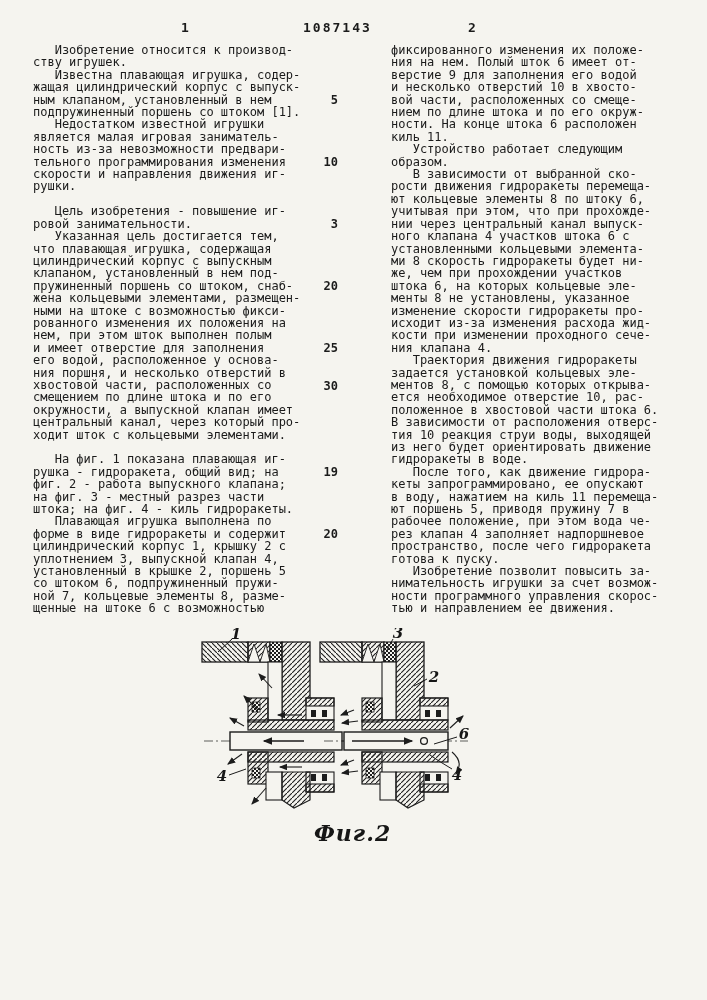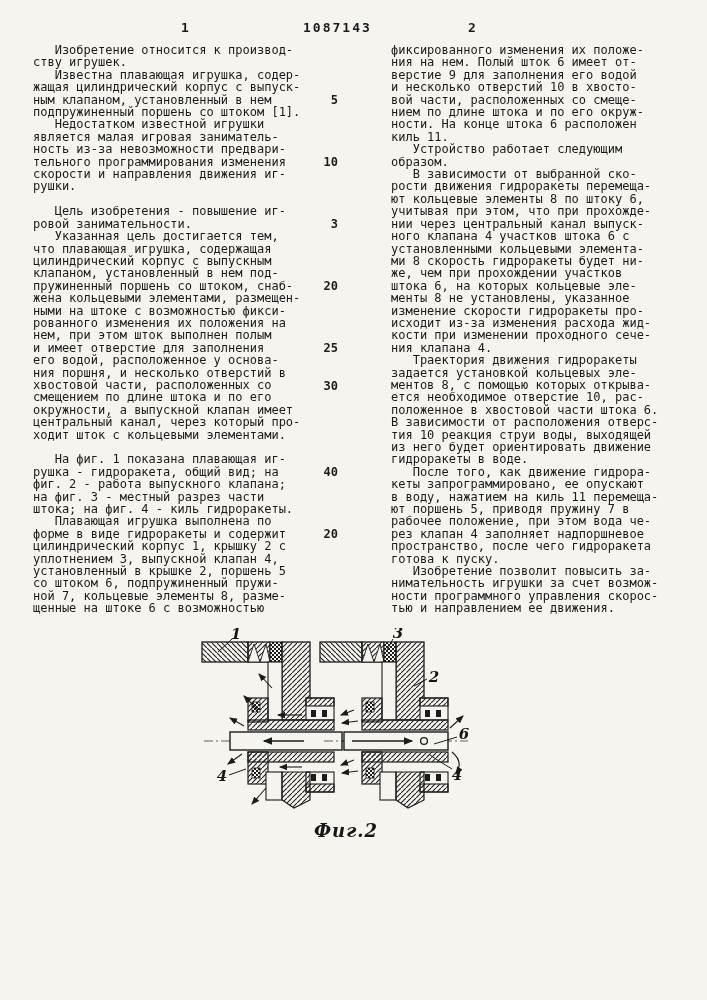--- a/index.html
+++ b/index.html
@@ -25,21 +25,21 @@
   .col-right{left:360px;margin-left:31px;}
   .marker{
     position:absolute; left:312px; width:26px; text-align:right;
     font-size:12px; font-weight:bold; line-height:12.4px;
     font-family:"DejaVu Sans Mono", monospace;
   }
   .figure-wrap{position:absolute; left:186px; top:628px; width:380px; height:210px;}
   .fig-caption{
     position:absolute; left:314px; top:820px;
     font-family:"DejaVu Serif", serif; font-style:italic; font-weight:bold;
-    font-size:18px; letter-spacing:1px; color:#161616;
+    font-size:22px; letter-spacing:1px; color:#161616;
   }
   svg{display:block;}
   .lbl{
     font-family:"DejaVu Serif", serif; font-style:italic; font-weight:bold;
     font-size:15px; fill:#161616;
   }
 </style>
 </head>
 <body>
 
@@ -141,21 +141,21 @@
 нимательность игрушки за счет возмож-
 ности программного управления скорос-
 тью и направлением ее движения.</div>
 
   <div class="marker" style="top:94px">5</div>
   <div class="marker" style="top:156px">10</div>
   <div class="marker" style="top:218px">3</div>
   <div class="marker" style="top:280px">20</div>
   <div class="marker" style="top:342px">25</div>
   <div class="marker" style="top:380px">30</div>
-  <div class="marker" style="top:466px">40</div>
+  <div class="marker" style="top:466px">19</div>
   <div class="marker" style="top:528px">20</div>
 
   <div class="figure-wrap">
     <svg width="380" height="210" viewBox="0 0 380 210">
       <defs>
         <pattern id="hA" patternUnits="userSpaceOnUse" width="5" height="5">
           <path d="M-1,6 L6,-1" stroke="#1c1c1c" stroke-width="1.1" fill="none"></path>
         </pattern>
         <pattern id="hB" patternUnits="userSpaceOnUse" width="5" height="5">
           <path d="M-1,-1 L6,6" stroke="#1c1c1c" stroke-width="1.1" fill="none"></path>

